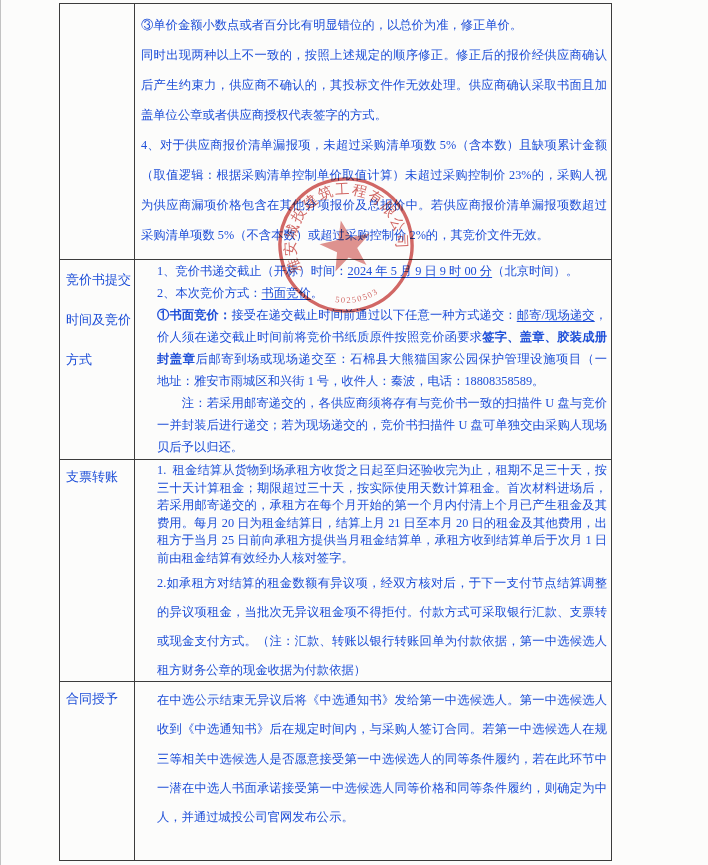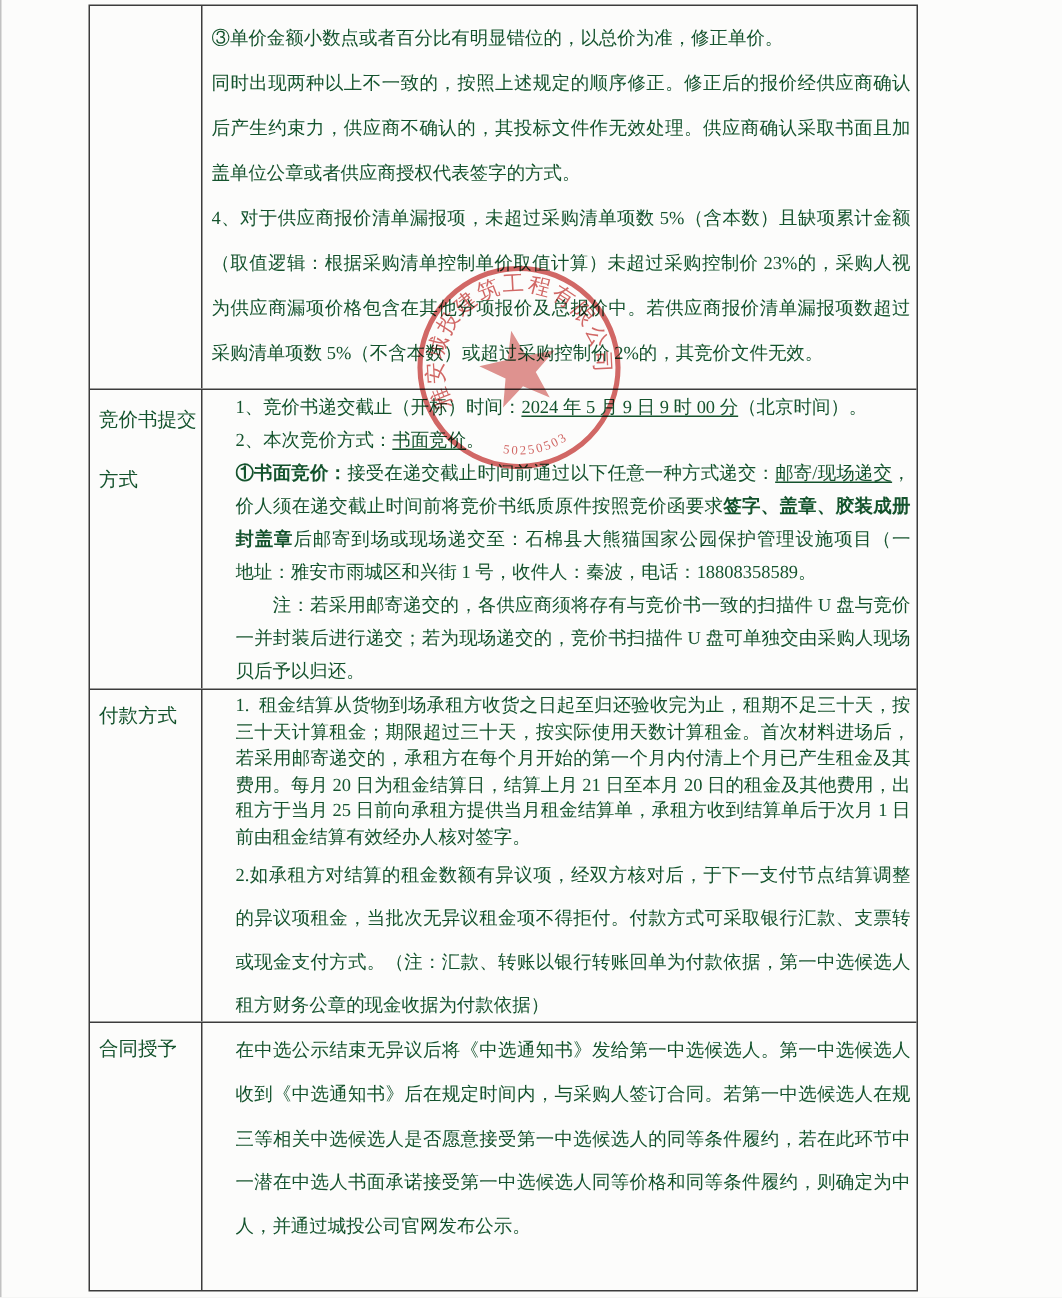--- a/index.html
+++ b/index.html
@@ -5,21 +5,21 @@
   html,body{margin:0;padding:0;}
   body{
     font-family:"Liberation Serif","DejaVu Serif",serif;
     background:#e9e9e9;
   }
   .page{
     position:relative;
     width:708px;height:865px;
     background:#fcfcfb;
     overflow:hidden;
-    color:#14532d;
+    color:#1d4ed8;
   }
   .page-edge{
     position:absolute;left:0;top:0;width:1px;height:100%;
     background:#c2c2c2;
   }
   .doc-table{
     position:absolute;left:59px;top:3px;
     width:553px;height:858px;
     border:1px solid #3c3c3c;
     box-sizing:border-box;
@@ -98,38 +98,39 @@
         <div class="line r1-line fill">4、对于供应商报价清单漏报项，未超过采购清单项数 5%（含本数）且缺项累计金额</div>
         <div class="line r1-line fill">（取值逻辑：根据采购清单控制单价取值计算）未超过采购控制价 23%的，采购人视</div>
         <div class="line r1-line fill">为供应商漏项价格包含在其他分项报价及总报价中。若供应商报价清单漏报项数超过</div>
         <div class="line r1-line">采购清单项数 5%（不含本数）或超过采购控制价 2%的，其竞价文件无效。</div>
       </div>
     </div>
 
     <div class="trow" style="height:200px;">
       <div class="lcell">
         <div class="label-line">竞价书提交</div>
+        <div class="label-line">时间及竞价</div>
         <div class="label-line">方式</div>
       </div>
       <div class="ccell">
         <div class="line r2-line"><span>1、竞价书递交截止（开标）时间：</span><span class="u">2024 年 5 月 9 日 9 时 00 分</span><span>（北京时间）。</span></div>
         <div class="line r2-line"><span>2、本次竞价方式：</span><span class="u">书面竞价</span><span>。</span></div>
         <div class="line r2-line fill"><span class="b">①书面竞价：</span><span>接受在递交截止时间前通过以下任意一种方式递交：</span><span class="u">邮寄/现场递交</span><span>，竞</span></div>
         <div class="line r2-line fill"><span>价人须在递交截止时间前将竞价书纸质原件按照竞价函要求</span><span class="b">签字、盖章、胶装成册密</span></div>
         <div class="line r2-line fill"><span class="b">封盖章</span><span>后邮寄到场或现场递交至：石棉县大熊猫国家公园保护管理设施项目（一期），</span></div>
         <div class="line r2-line">地址：雅安市雨城区和兴街 1 号，收件人：秦波，电话：18808358589。</div>
         <div class="line r2-line fill">　　注：若采用邮寄递交的，各供应商须将存有与竞价书一致的扫描件 U 盘与竞价书</div>
         <div class="line r2-line fill">一并封装后进行递交；若为现场递交的，竞价书扫描件 U 盘可单独交由采购人现场拷</div>
         <div class="line r2-line">贝后予以归还。</div>
       </div>
     </div>
 
     <div class="trow" style="height:222px;">
       <div class="lcell">
-        <div class="label-single">付款方式</div>
+        <div class="label-single">支票转账</div>
       </div>
       <div class="ccell" style="padding-top:2px;">
         <div class="line r3a-line fill">1.  租金结算从货物到场承租方收货之日起至归还验收完为止，租期不足三十天，按</div>
         <div class="line r3a-line fill">三十天计算租金；期限超过三十天，按实际使用天数计算租金。首次材料进场后，每</div>
         <div class="line r3a-line fill">若采用邮寄递交的，承租方在每个月开始的第一个月内付清上个月已产生租金及其他</div>
         <div class="line r3a-line fill">费用。每月 20 日为租金结算日，结算上月 21 日至本月 20 日的租金及其他费用，出</div>
         <div class="line r3a-line fill">租方于当月 25 日前向承租方提供当月租金结算单，承租方收到结算单后于次月 1 日</div>
         <div class="line r3a-line">前由租金结算有效经办人核对签字。</div>
         <div class="r3b-block">
           <div class="line r3b-line fill">2.如承租方对结算的租金数额有异议项，经双方核对后，于下一支付节点结算调整后</div>

